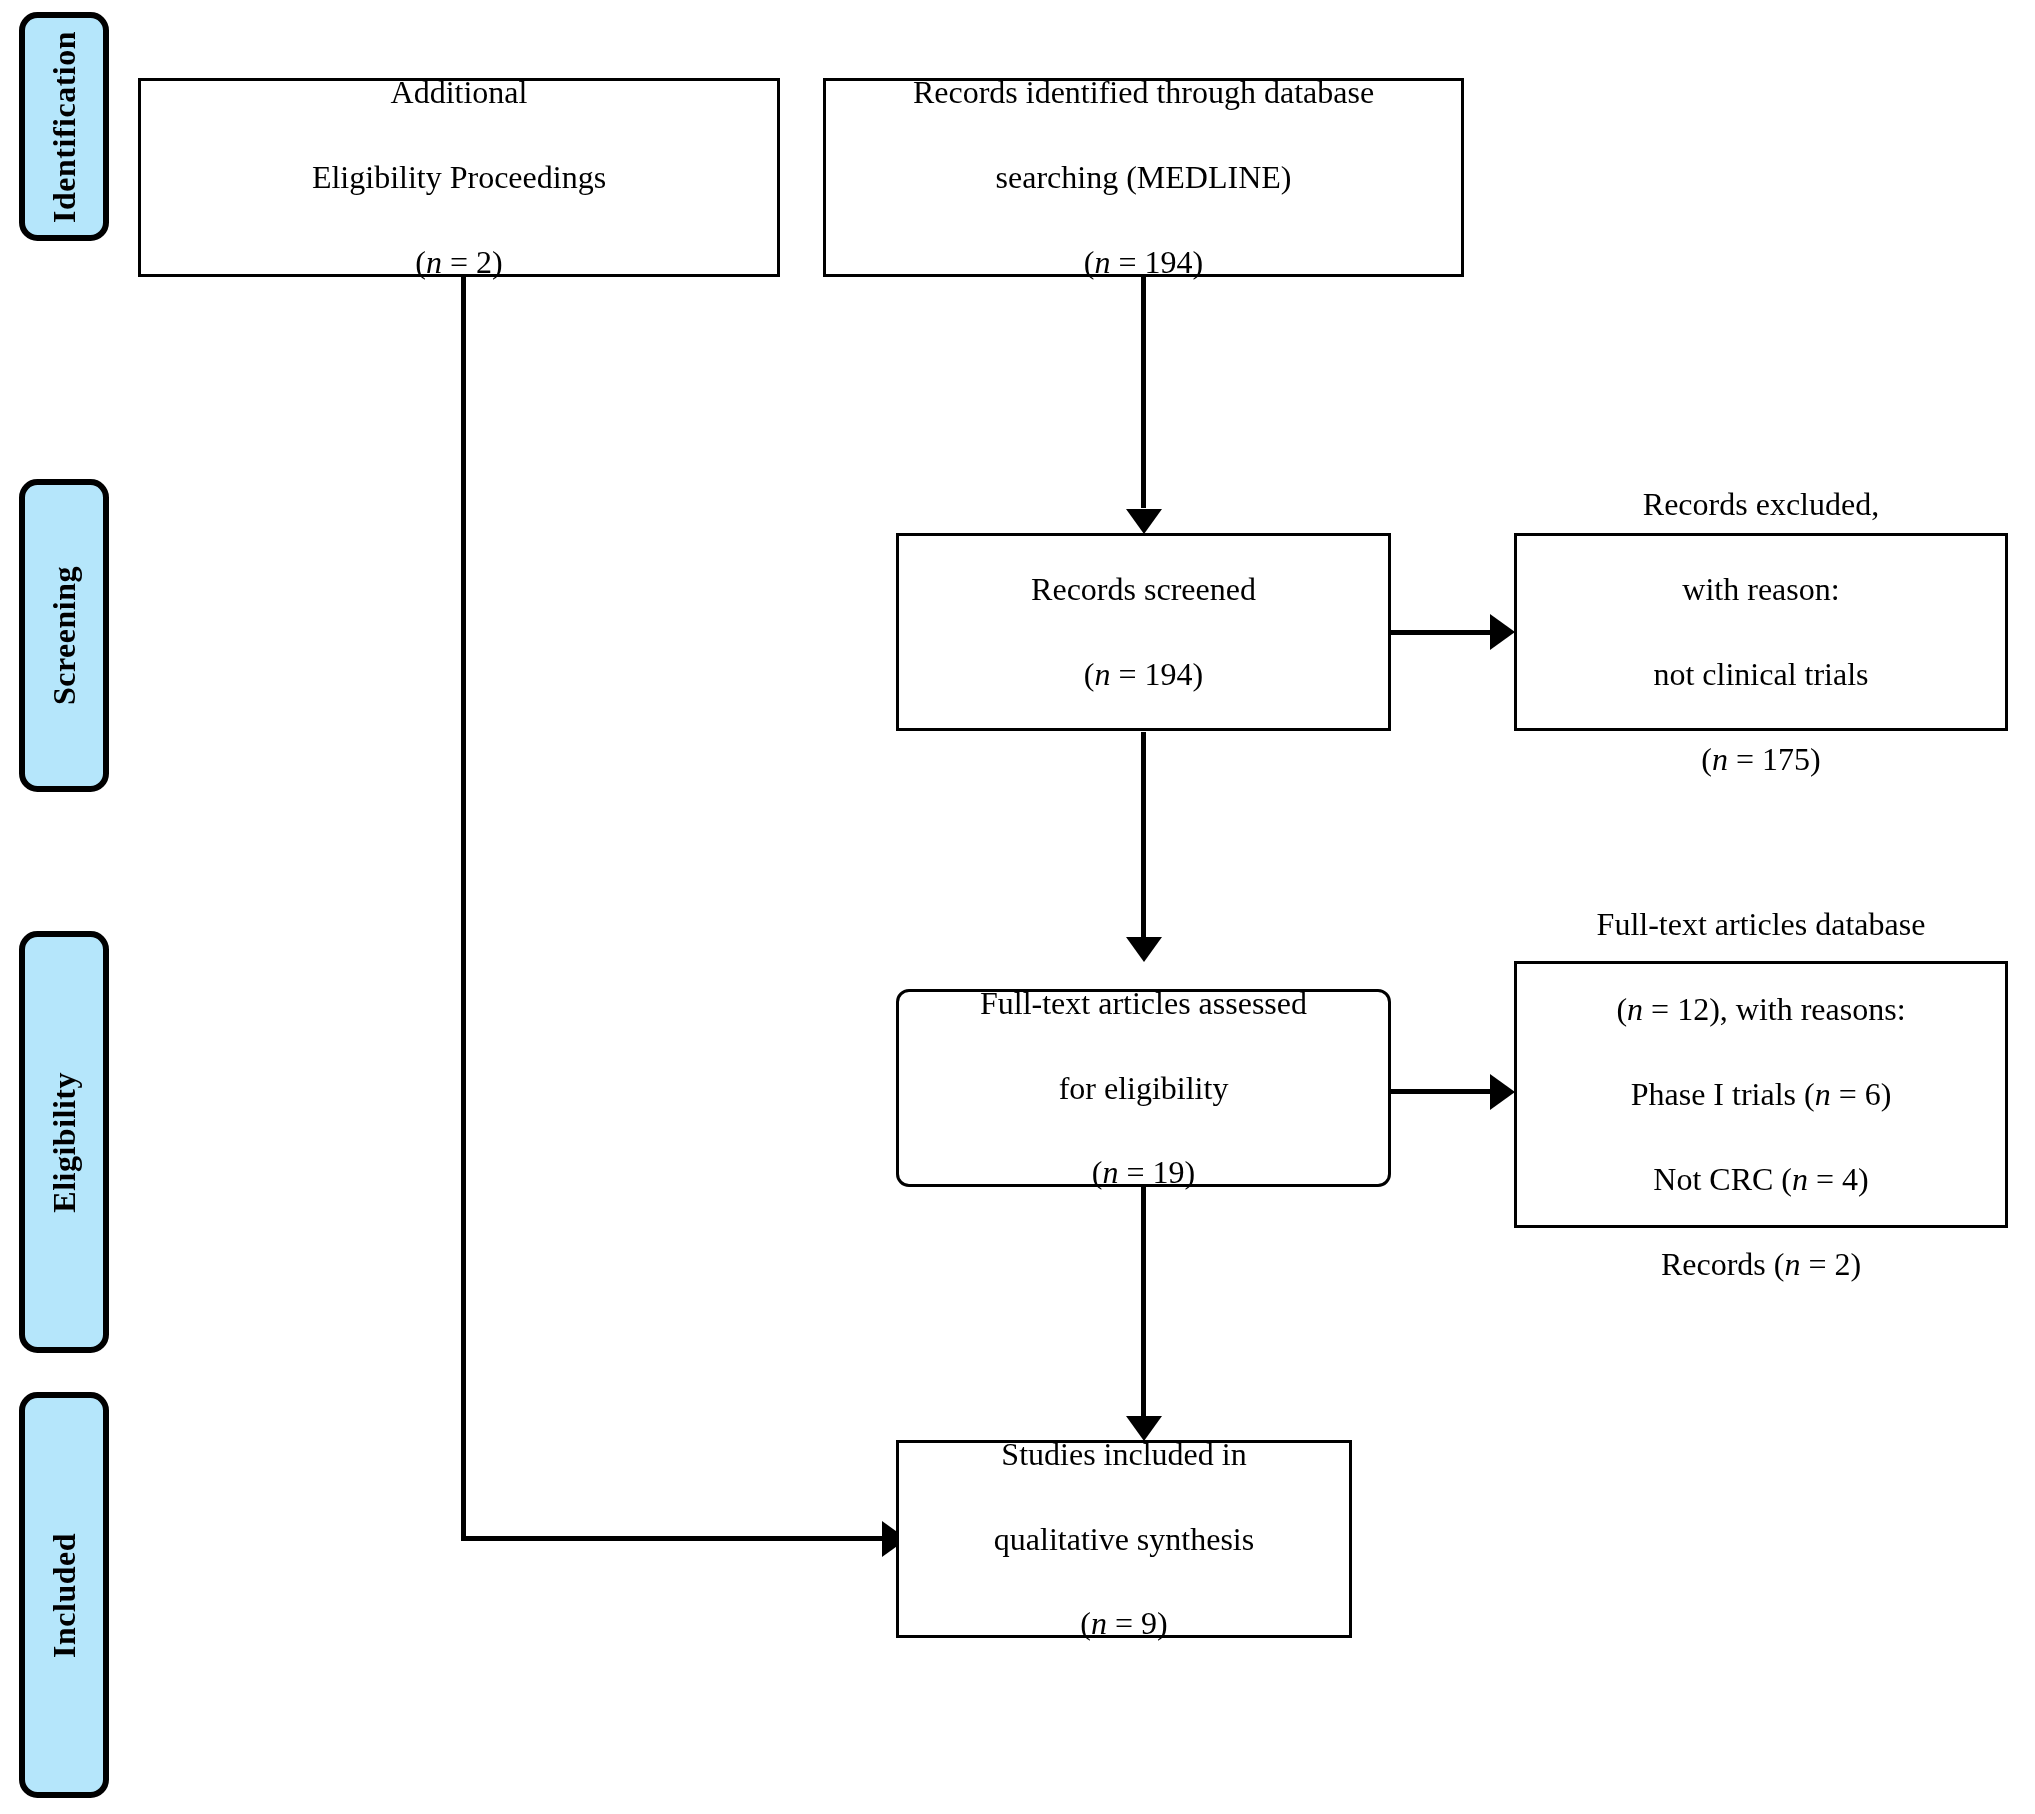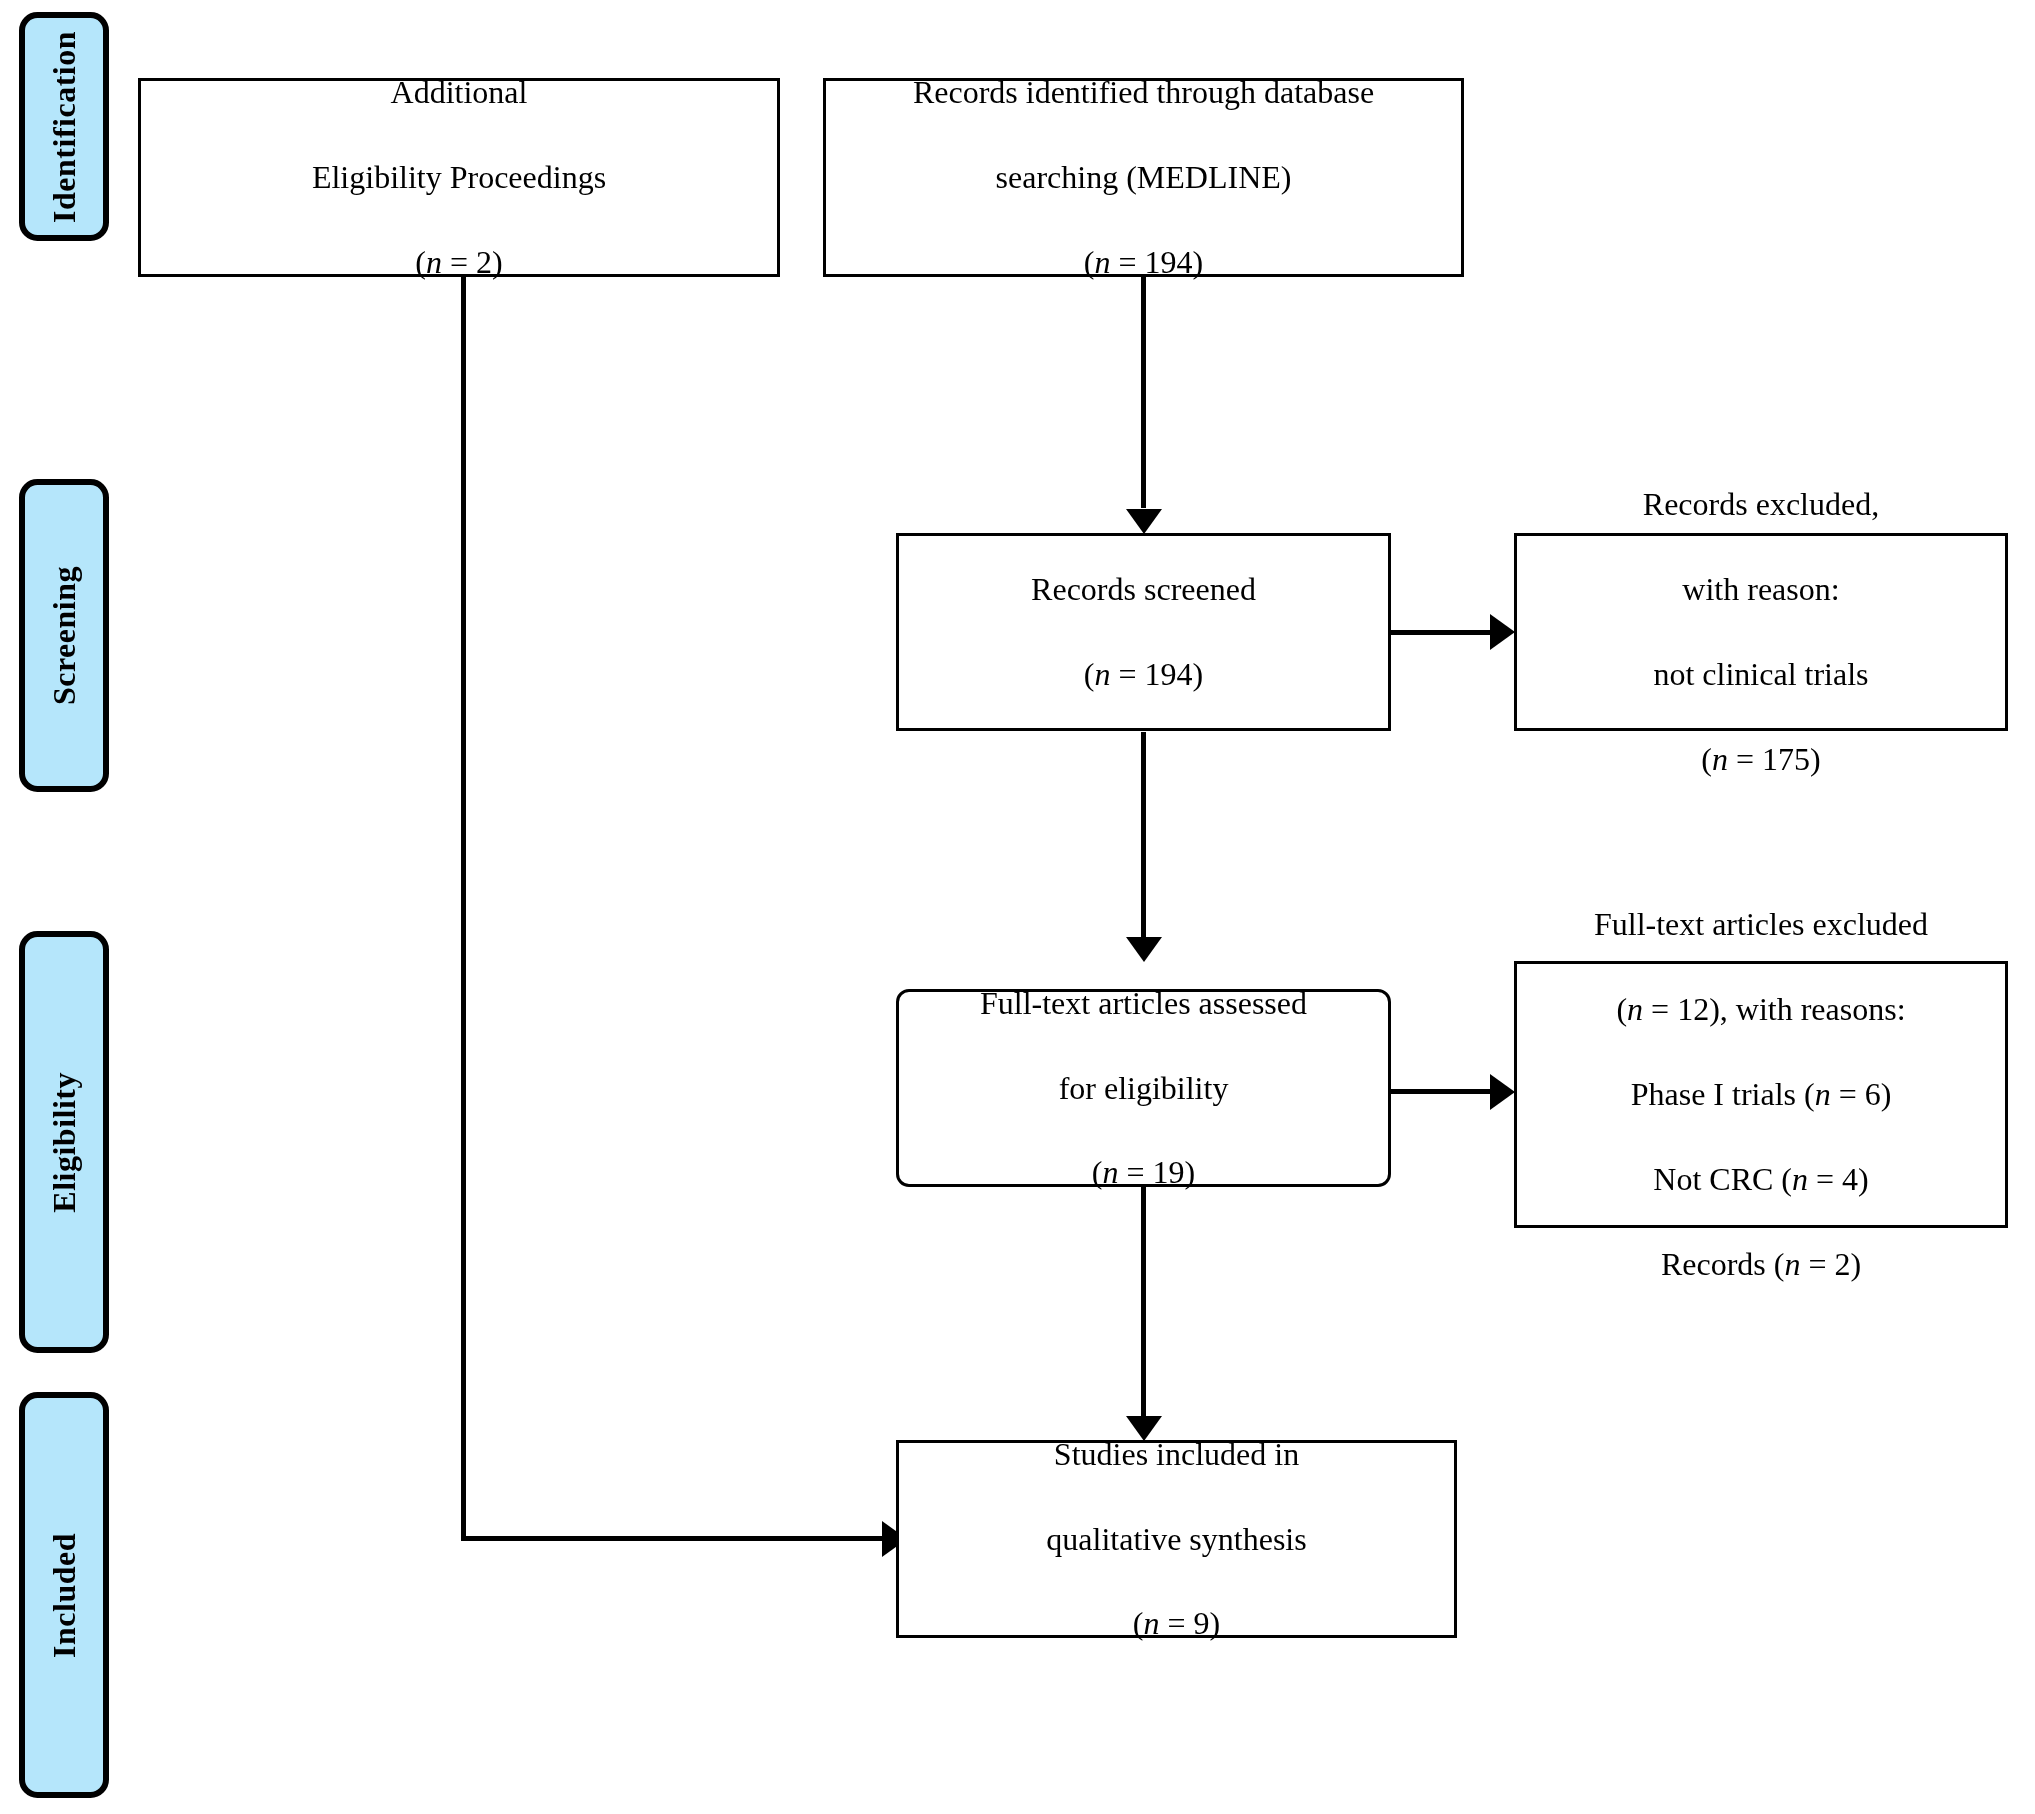--- a/index.html
+++ b/index.html
@@ -126,27 +126,27 @@
     <span class="ln">(<span class="ital">n</span> = <span>175</span>)</span>
   </div>
 
   <div class="box" style="left:896px;top:989px;width:495px;height:198px;border-radius:13px;">
     <span class="ln">Full-text articles assessed</span>
     <span class="ln">for eligibility</span>
     <span class="ln">(<span class="ital">n</span> = <span>19</span>)</span>
   </div>
 
   <div class="box" style="left:1514px;top:961px;width:494px;height:267px;">
-    <span class="ln">Full-text articles excluded</span>
+    <span class="ln">Full-text articles database</span>
     <span class="ln">(<span class="ital">n</span> = <span>12</span>), with reasons:</span>
     <span class="ln"><span>Phase I trials</span> (<span class="ital">n</span> = <span>6</span>)</span>
     <span class="ln"><span>Not CRC</span> (<span class="ital">n</span> = <span>4</span>)</span>
     <span class="ln"><span>Records</span> (<span class="ital">n</span> = <span>2</span>)</span>
   </div>
 
-  <div class="box" style="left:896px;top:1440px;width:561px;height:198px;justify-content:center;">
+  <div class="box" style="left:896px;top:1440px;width:456px;height:198px;justify-content:center;">
     <span class="ln">Studies included in</span>
     <span class="ln">qualitative synthesis</span>
     <span class="ln">(<span class="ital">n</span> = <span>9</span>)</span>
   </div>
 
 </div>
 
 
 </body></html>

